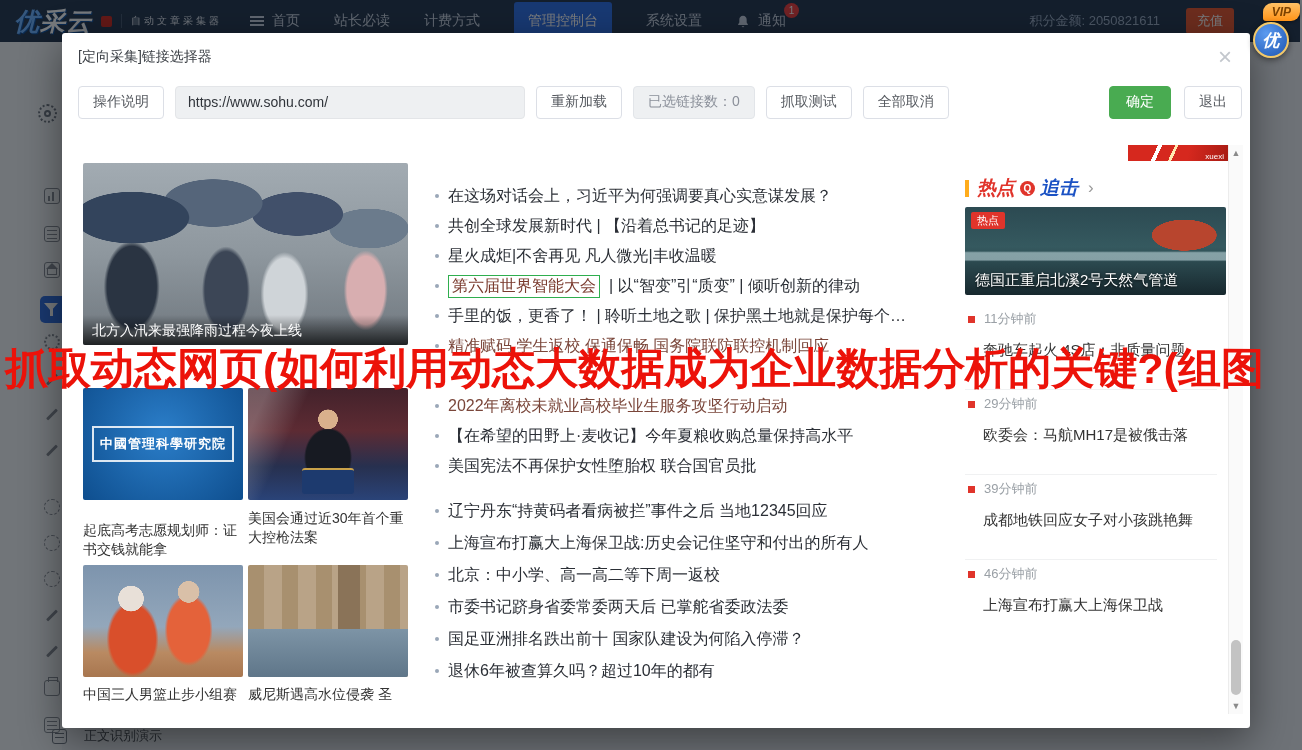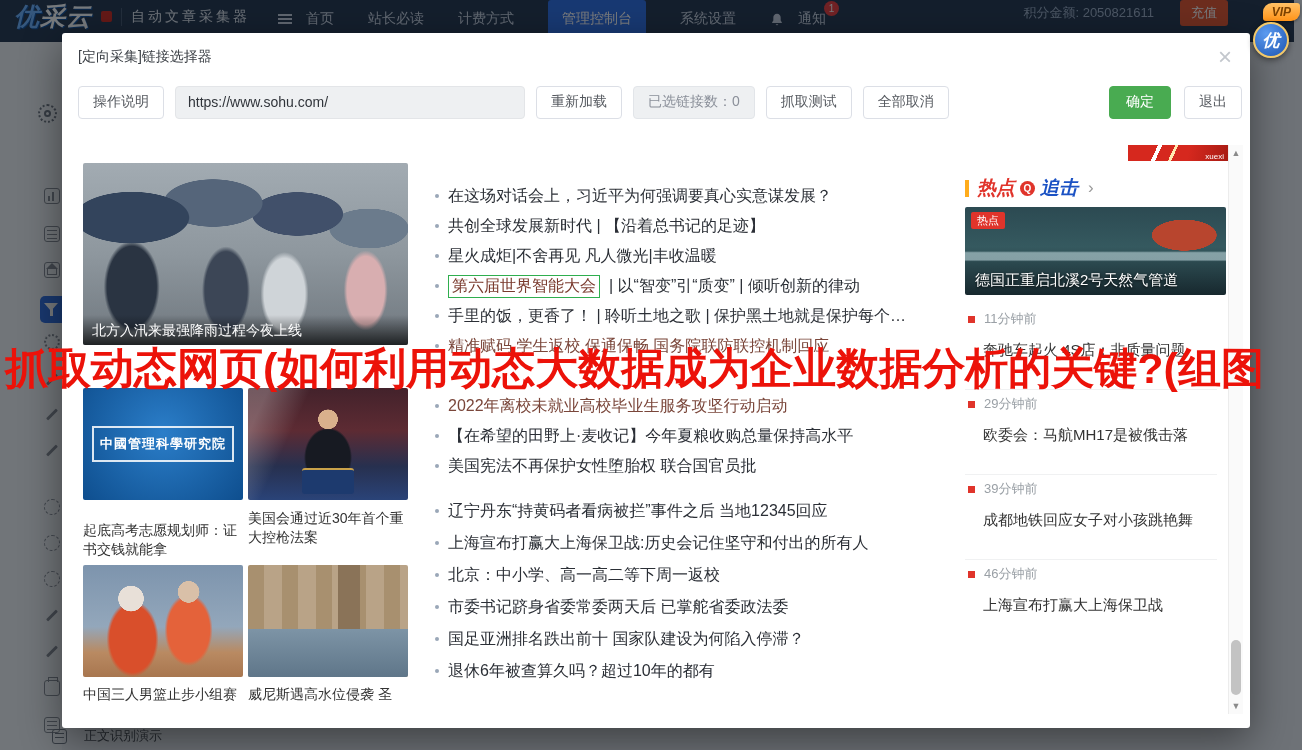--- a/index.html
+++ b/index.html
@@ -4,28 +4,28 @@
 <style>
   *{margin:0;padding:0;box-sizing:border-box}
   html,body{width:1302px;height:750px;overflow:hidden}
   body{font-family:"Liberation Sans","DejaVu Sans",sans-serif;background:#111}
   button{font-family:inherit;cursor:pointer}
   input{font-family:Liberation Sans, sans-serif}
   .screen{position:relative;width:1302px;height:750px;background:#eceef1;overflow:hidden}
 
   
   .underlay{position:absolute;inset:0;z-index:1}
-  .topnav{position:absolute;top:0;left:0;right:8px;height:42px;background:#24364f;display:flex;align-items:flex-start;padding:0 14px}
+  .topnav{position:absolute;top:0;left:0;right:2px;height:42px;background:#24364f;display:flex;align-items:center;padding:0 14px}
   .logo{display:flex;align-items:center;gap:9px;margin-right:28px}
   .logo-text{font-size:25px;font-weight:bold;font-style:italic;color:#fff;letter-spacing:1px;text-shadow:1px 1px 0 #0e4f9e}
   .logo-text .first{color:#6db1ff}
   .logo-seal{width:11px;height:11px;background:#d6281e;border-radius:2px}
-  .tagline{color:#e8edf5;font-size:14px;letter-spacing:3px;border-left:1px solid #46586f;padding-left:9px}
+  .tagline{color:#e8edf5;font-size:10px;letter-spacing:3px;border-left:1px solid #46586f;padding-left:9px}
   .nav-menu{display:flex;align-items:center;gap:34px;color:#cdd6e4;font-size:14px}
-  .nav-item{display:flex;align-items:center;gap:14px;position:relative;white-space:nowrap}
+  .nav-item{display:flex;align-items:center;gap:8px;position:relative;white-space:nowrap}
   .nav-item.active{background:#2e6fe8;color:#fff;padding:10px 14px;border-radius:3px}
   .hamburger{width:14px;height:10px;border-top:2px solid #cdd6e4;border-bottom:2px solid #cdd6e4;position:relative;display:inline-block}
   .hamburger::before{content:"";position:absolute;left:0;right:0;top:2px;height:2px;background:#cdd6e4}
   .badge{position:absolute;top:-9px;right:-13px;background:#f23c3c;color:#fff;font-size:10px;min-width:15px;height:15px;border-radius:8px;display:flex;align-items:center;justify-content:center;padding:0 4px}
   .nav-right{margin-left:auto;display:flex;align-items:center;gap:26px;padding-right:52px}
   .credit{color:#9fb0c8;font-size:13px;white-space:nowrap}
   .recharge-btn{background:#e8542e;color:#fff;font-size:13px;padding:4px 11px;border-radius:3px;border:none;white-space:nowrap}
 
   .left-strip{position:absolute;top:42px;left:0;width:62px;bottom:0;background:#f2f3f5}
   .s-icon{position:absolute;left:44px;width:16px;height:16px;border:1.5px solid #878d96;border-radius:3px}

